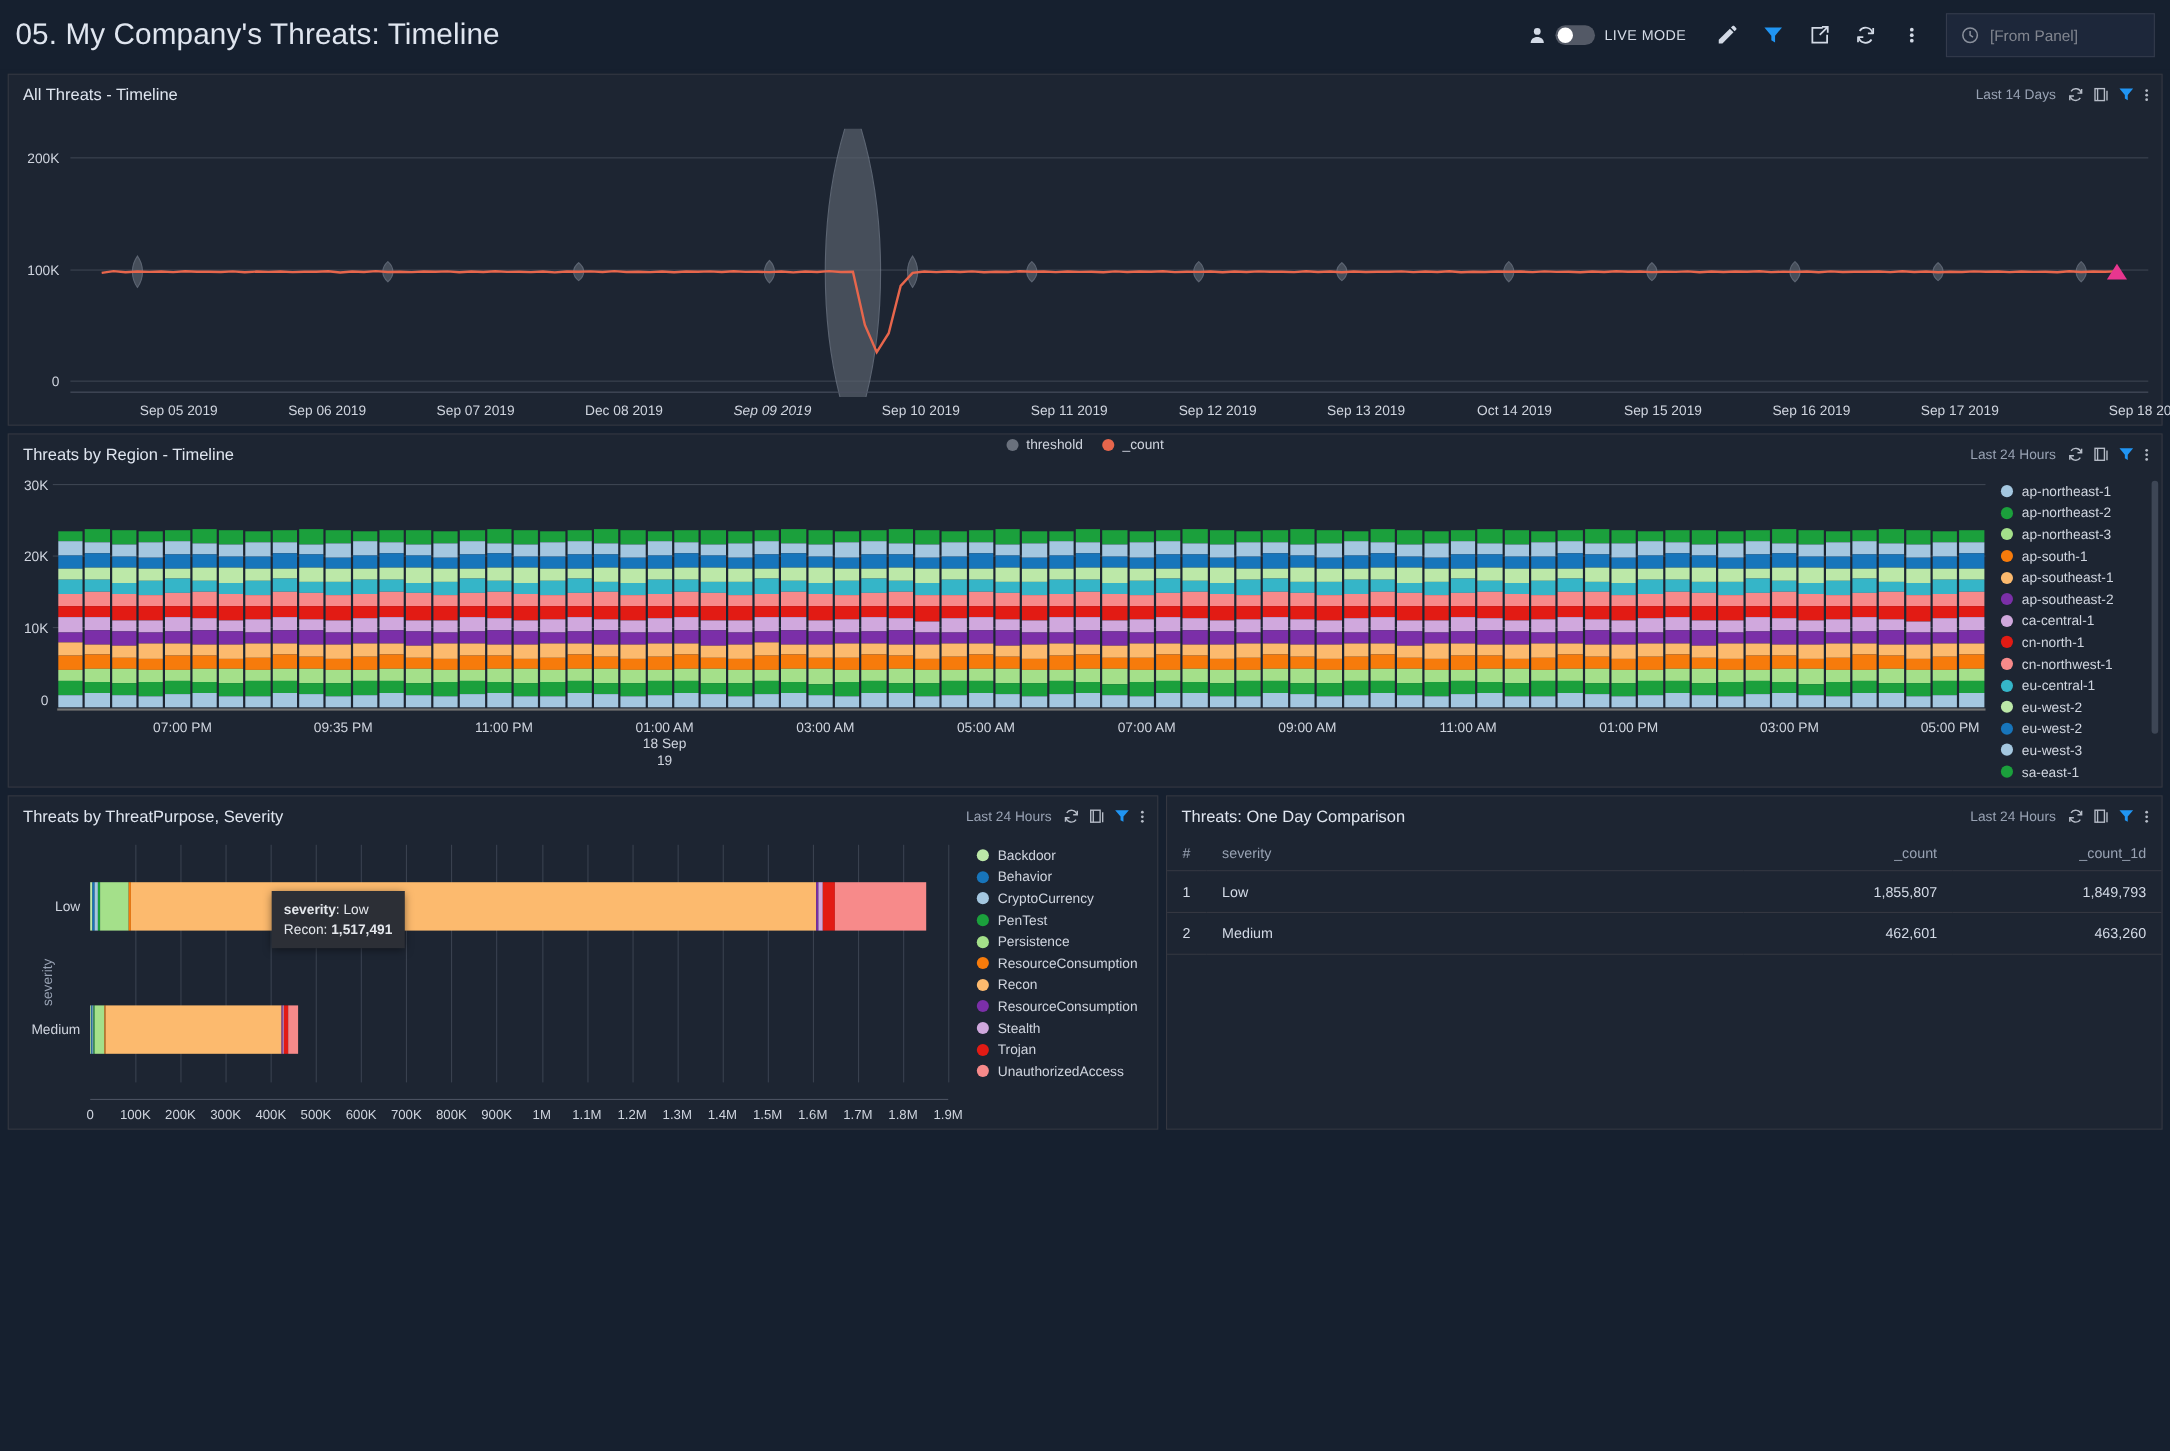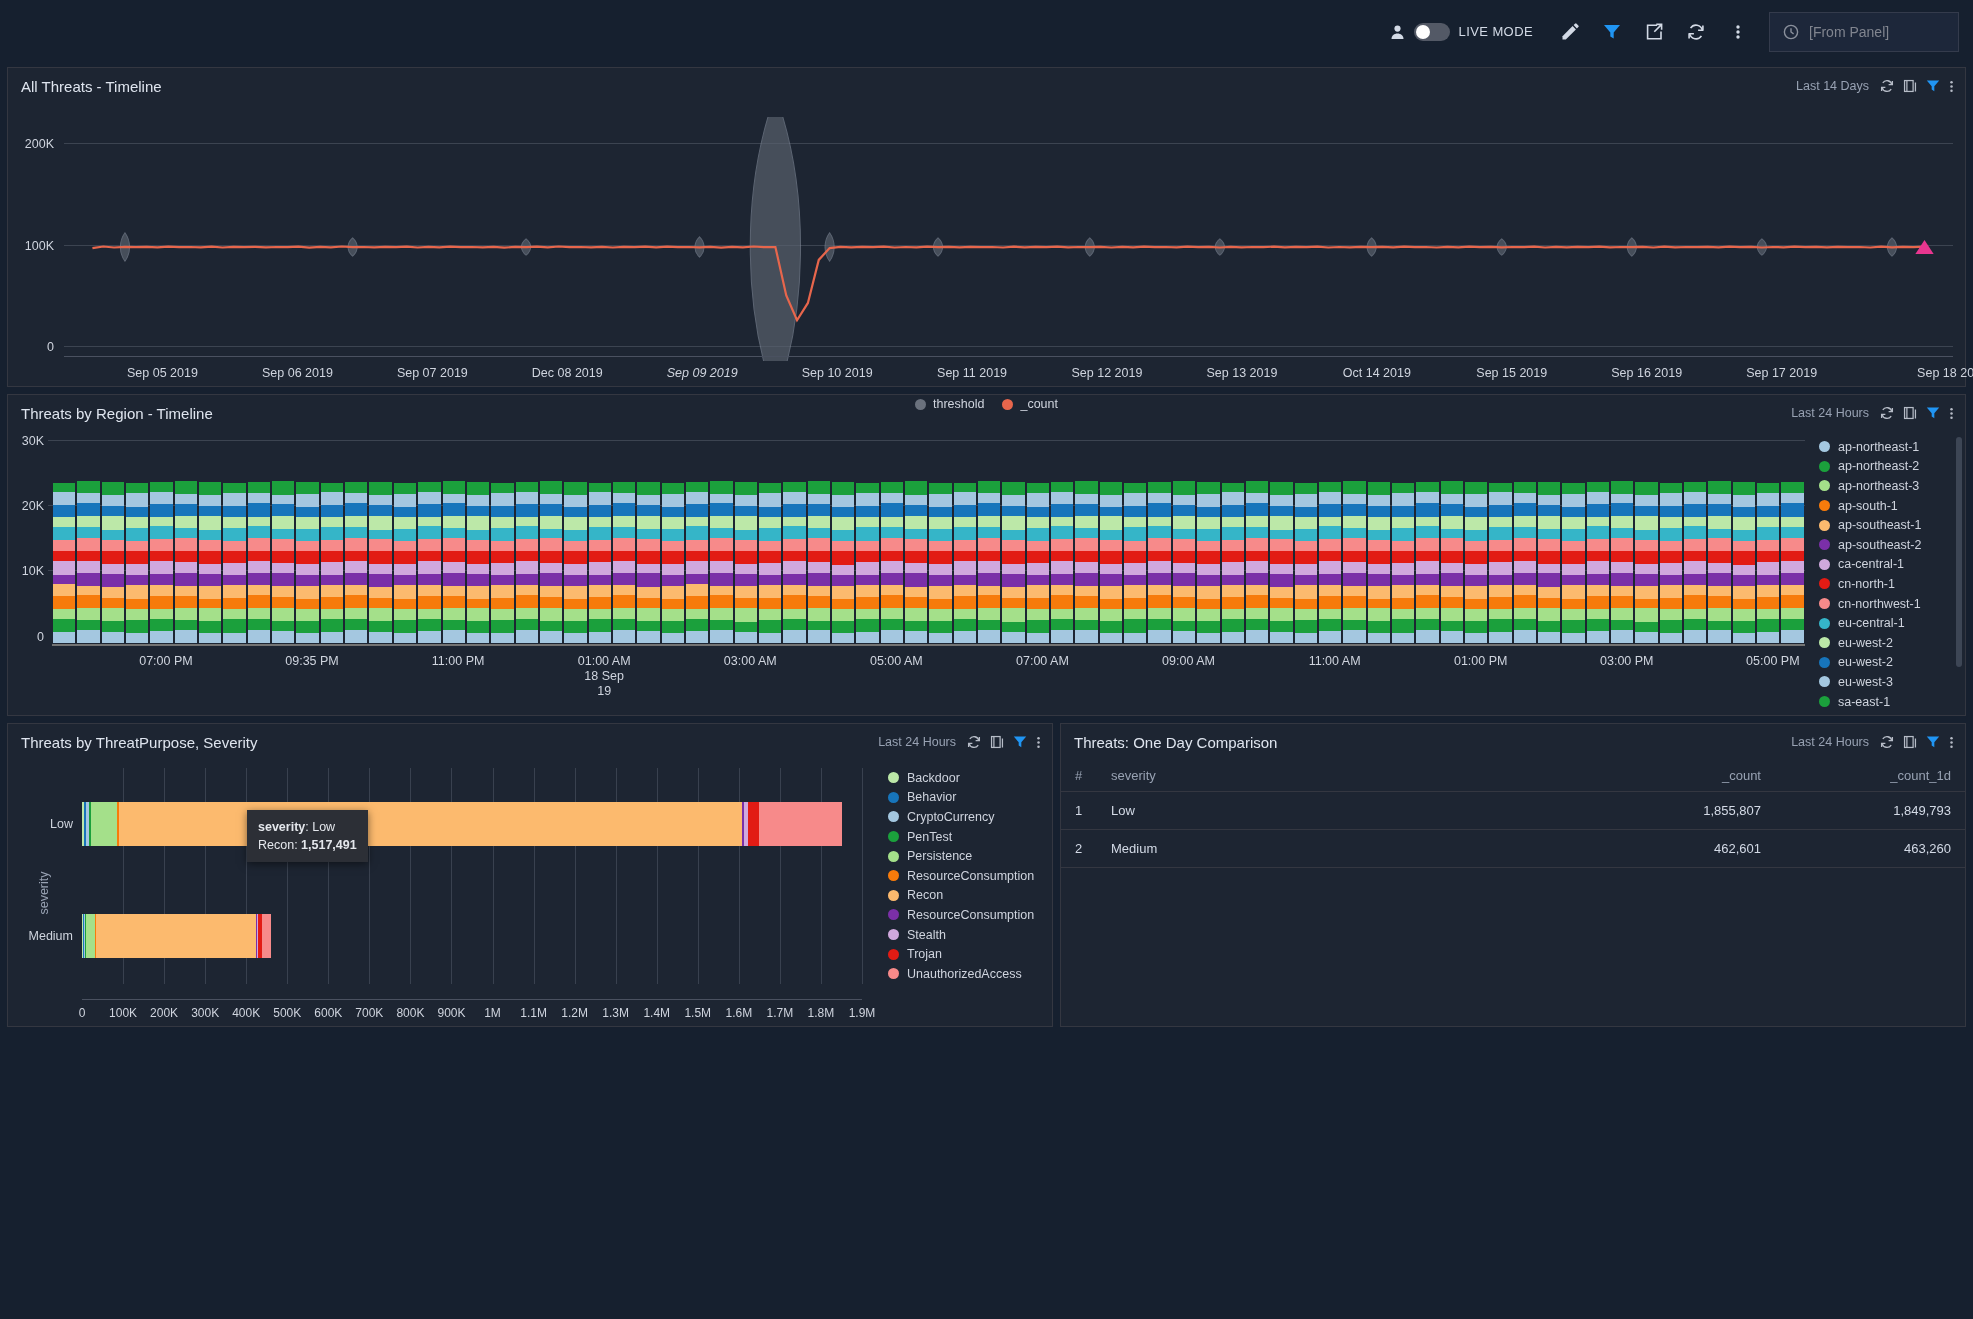--- a/index.html
+++ b/index.html
@@ -81,20 +81,21 @@
   .tbl td { color: #d3dae6; padding: 11px 14px; text-align: right; border-bottom: 1px solid #343741; }
   .tbl td.l { text-align: left; }
   .num-col { width: 190px; }
   .hash-col { width: 36px; }
   svg { display: block; }
 </style>
 </head>
 <body>
 
 <div class="topbar">
+  <div class="page-title">05. My Company's Threats: Timeline</div>
   <div class="topbar-right">
     <div class="live-wrap">
       <span>
         <svg width="15" height="16" viewBox="0 0 16 16" fill="#d3dae6">
             <circle cx="8" cy="4.3" r="3.3"></circle>
             <path d="M1.6 15.5c0-3.6 2.9-5.8 6.4-5.8s6.4 2.2 6.4 5.8z"></path>
           </svg>
       </span>
       <span class="toggle"></span>
       <span class="live-label">LIVE MODE</span>

